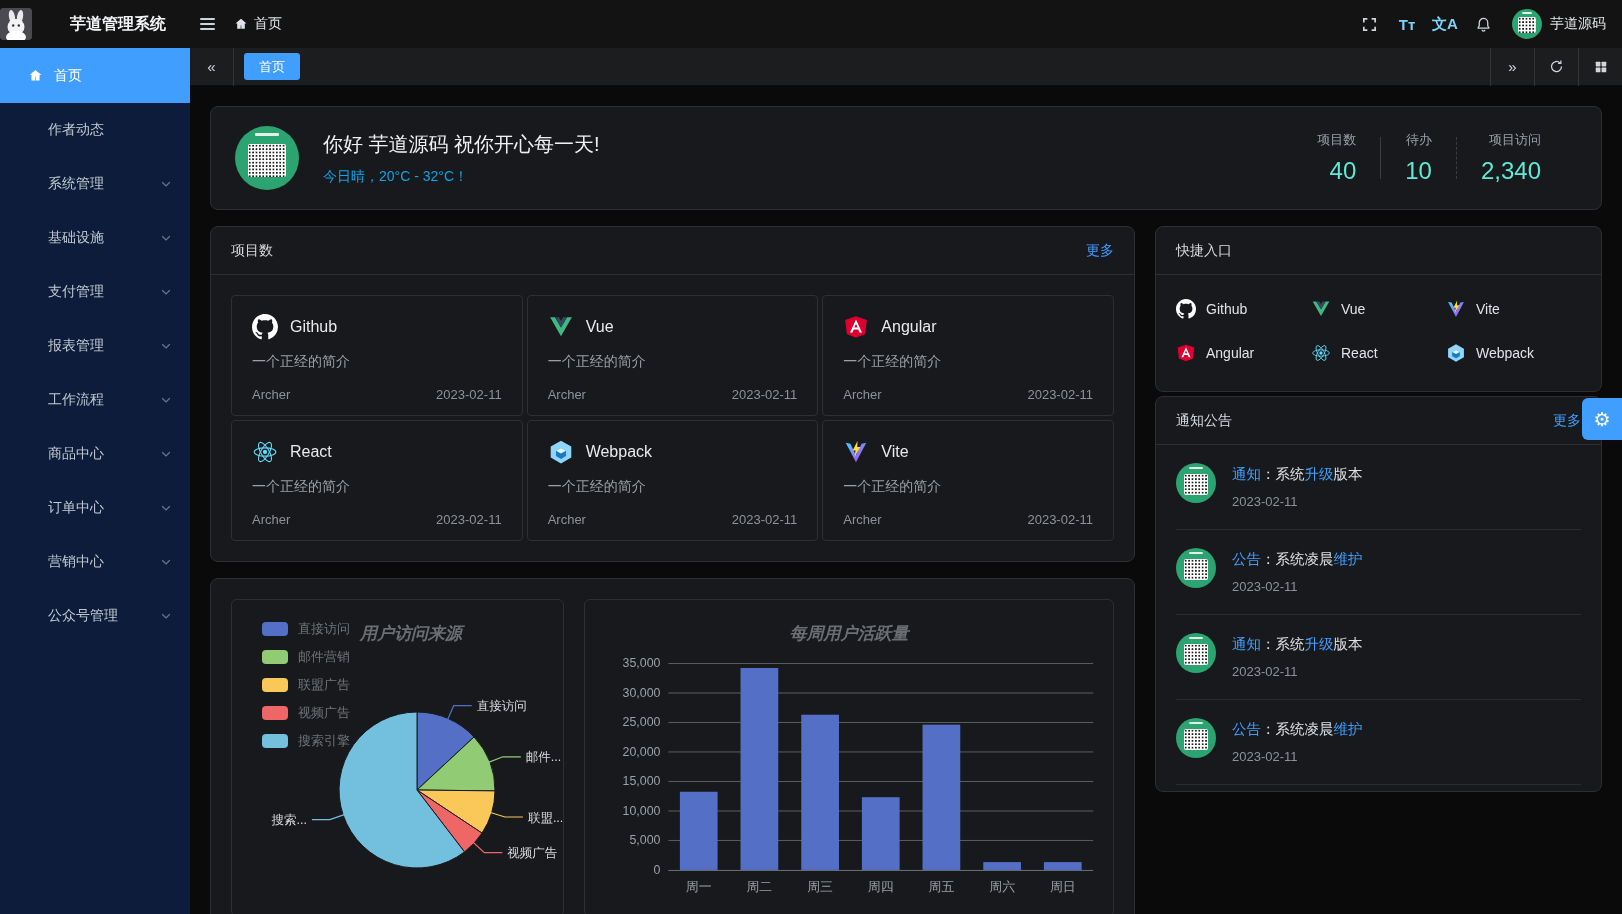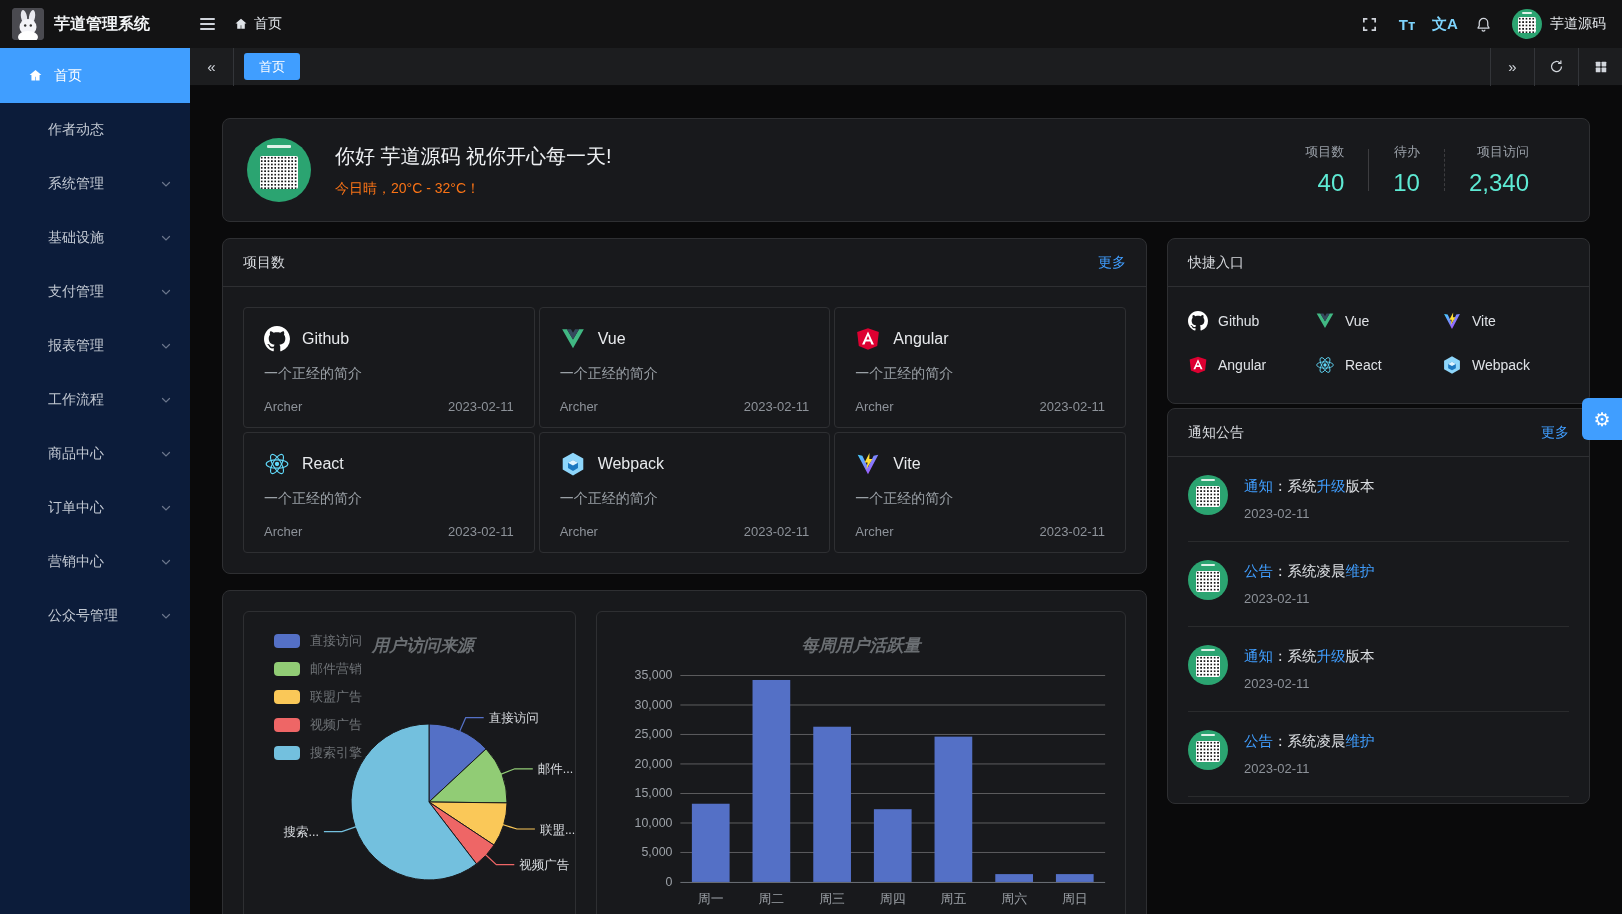--- a/index.html
+++ b/index.html
@@ -3,21 +3,21 @@
 <meta charset="utf-8">
 <style>
   * { margin:0; padding:0; box-sizing:border-box; }
   html,body { width:1622px; height:914px; overflow:hidden;
     font-family:"Liberation Sans","DejaVu Sans",sans-serif;
     background:#0a0a0b; color:#e4e7eb; }
 
   
   .navbar { position:absolute; left:0; top:0; right:0; height:48px;
     background:#131314; display:flex; align-items:center; z-index:30; }
-  .nav-brand { width:190px; display:flex; align-items:center; padding-left:12px; flex:none; }
+  .nav-brand { width:190px; display:flex; align-items:center; flex:none;gap:28px; }
   .logo { width:32px; height:32px; border-radius:4px; background:#4a4a50; overflow:hidden; flex:none; }
   .app-title { font-size:16px; font-weight:700; color:#f2f4f6; margin-left:10px; white-space:nowrap; }
   .nav-icon-btn { display:flex; align-items:center; justify-content:center;
     width:34px; height:48px; color:#7dd3fc; cursor:pointer; flex:none; }
   .hamburger { display:flex; flex-direction:column; gap:3px; }
   .hamburger i { display:block; width:15px; height:2px; background:#cfd3da; border-radius:1px; }
   .breadcrumb { display:flex; align-items:center; gap:6px; margin-left:10px;
     font-size:14px; color:#e0e4e9; }
   .nav-right { margin-left:auto; display:flex; align-items:center; padding-right:16px; gap:4px; }
   .glyph-icon { font-size:15px; font-weight:700; letter-spacing:0; }
@@ -49,31 +49,31 @@
   .tb-btn { width:44px; height:38px; display:flex; align-items:center; justify-content:center;
     color:#d2d6dc; font-size:15px; cursor:pointer; flex:none; }
   .tb-left { border-right:1px solid #333539; }
   .tb-right { border-left:1px solid #333539; }
   .tabs { flex:1; display:flex; align-items:center; padding-left:10px; }
   .tab { height:27px; padding:0 15px; border-radius:3px; background:#409eff; color:#fff;
     font-size:13px; display:flex; align-items:center; cursor:pointer; }
 
   
   .content { position:absolute; left:190px; top:86px; right:0; bottom:0;
-    padding:32px; overflow:hidden; }
+    padding:20px; overflow:hidden; }
   .card { background:#18191c; border:1px solid #2e2f32; border-radius:8px; }
   .card-header { height:48px; display:flex; align-items:center; justify-content:space-between;
     padding:0 20px; border-bottom:1px solid #2e2f32; }
   .card-title { font-size:14px; color:#d8dbdf; }
   .more-link { font-size:14px; color:#409eff; cursor:pointer; }
 
   .greeting { height:104px; display:flex; align-items:center; padding:0 36px 0 24px; margin-bottom:16px; }
   .greet-text { margin-left:24px; }
   .greet-title { font-size:20px; color:#eef0f3; }
-  .greet-sub { font-size:14px; color:#f97316; margin-top:10px; }
+  .greet-sub { font-size:14px; color:#0ea5e9; margin-top:10px; }
   .stats { margin-left:auto; display:flex; align-items:center; }
   .stat { text-align:right; padding:0 24px; }
   .stat-label { font-size:13px; color:#9aa0a8; margin-bottom:8px; }
   .stat-value { font-size:24px; color:#5eead4; }
   .stat-div { width:0; height:42px; border-left:1px solid rgba(255,255,255,.16); }
   .stat-div.dashed { border-left-style:dashed; }
 
   .columns { display:flex; gap:20px; align-items:flex-start; }
   .left-col { width:925px; flex:none; display:flex; flex-direction:column; gap:16px; }
   .right-col { flex:1; display:flex; flex-direction:column; gap:4px; }

